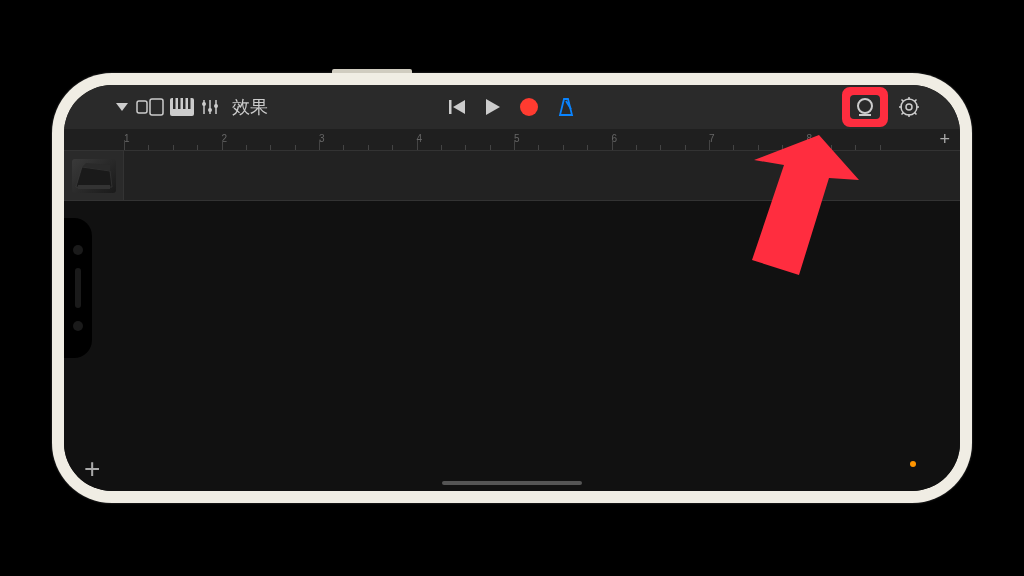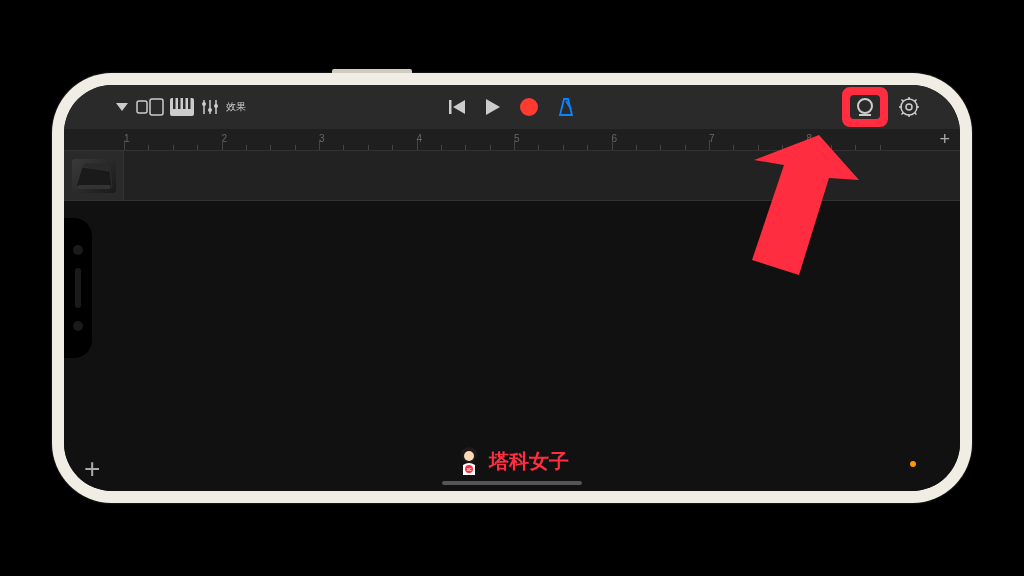--- a/index.html
+++ b/index.html
@@ -98,21 +98,22 @@
     }
     .icon-btn {
       display: flex;
       align-items: center;
       justify-content: center;
       color: #ccc;
       cursor: pointer;
     }
     .fx-label {
       color: #ccc;
-      font-size: 10px;
+      font-size: 18px;
+      margin-left: 6px;
     }
     .highlight-box {
       border: 4px solid #ff2d3f;
       border-radius: 8px;
       padding: 4px;
       background: #ff2d3f;
     }
     .highlight-box .icon-btn {
       background: #2a2a2a;
       border-radius: 4px;
@@ -398,33 +399,20 @@
                 <rect x="6" y="26" width="32" height="4" fill="#333"></rect>
               </svg>
           </div>
         </div>
         <div class="track-lane"></div>
       </div>
 
       <div class="empty-area">
         <div class="orange-dot"></div>
         <div class="add-btn-bl">+</div>
-        <div class="watermark">
-          <div class="watermark-avatar">
-            <svg width="28" height="32" viewBox="0 0 28 32">
-                <circle cx="14" cy="10" r="8" fill="#1a1a1a"></circle>
-                <circle cx="14" cy="11" r="5" fill="#ffd9b3"></circle>
-                <path d="M6 8 Q14 2 22 8 Q22 4 14 3 Q6 4 6 8" fill="#2a1a1a"></path>
-                <path d="M8 20 Q14 16 20 20 L20 30 L8 30 Z" fill="#fff"></path>
-                <circle cx="14" cy="24" r="4" fill="#ff2d3f"></circle>
-                <text x="14" y="26" font-size="4" fill="#fff" text-anchor="middle">3C</text>
-              </svg>
-          </div>
-          <span>塔科女子</span>
-        </div>
         <div class="home-indicator"></div>
       </div>
     </div>
   </div>
 </div>
 
 <div class="arrow-annotation">
   <svg width="160" height="180" viewBox="0 0 160 180">
     <polygon points="115,5 155,50 125,48 95,145 48,130 80,35 50,30" fill="#ff2d3f"></polygon>
   </svg>

